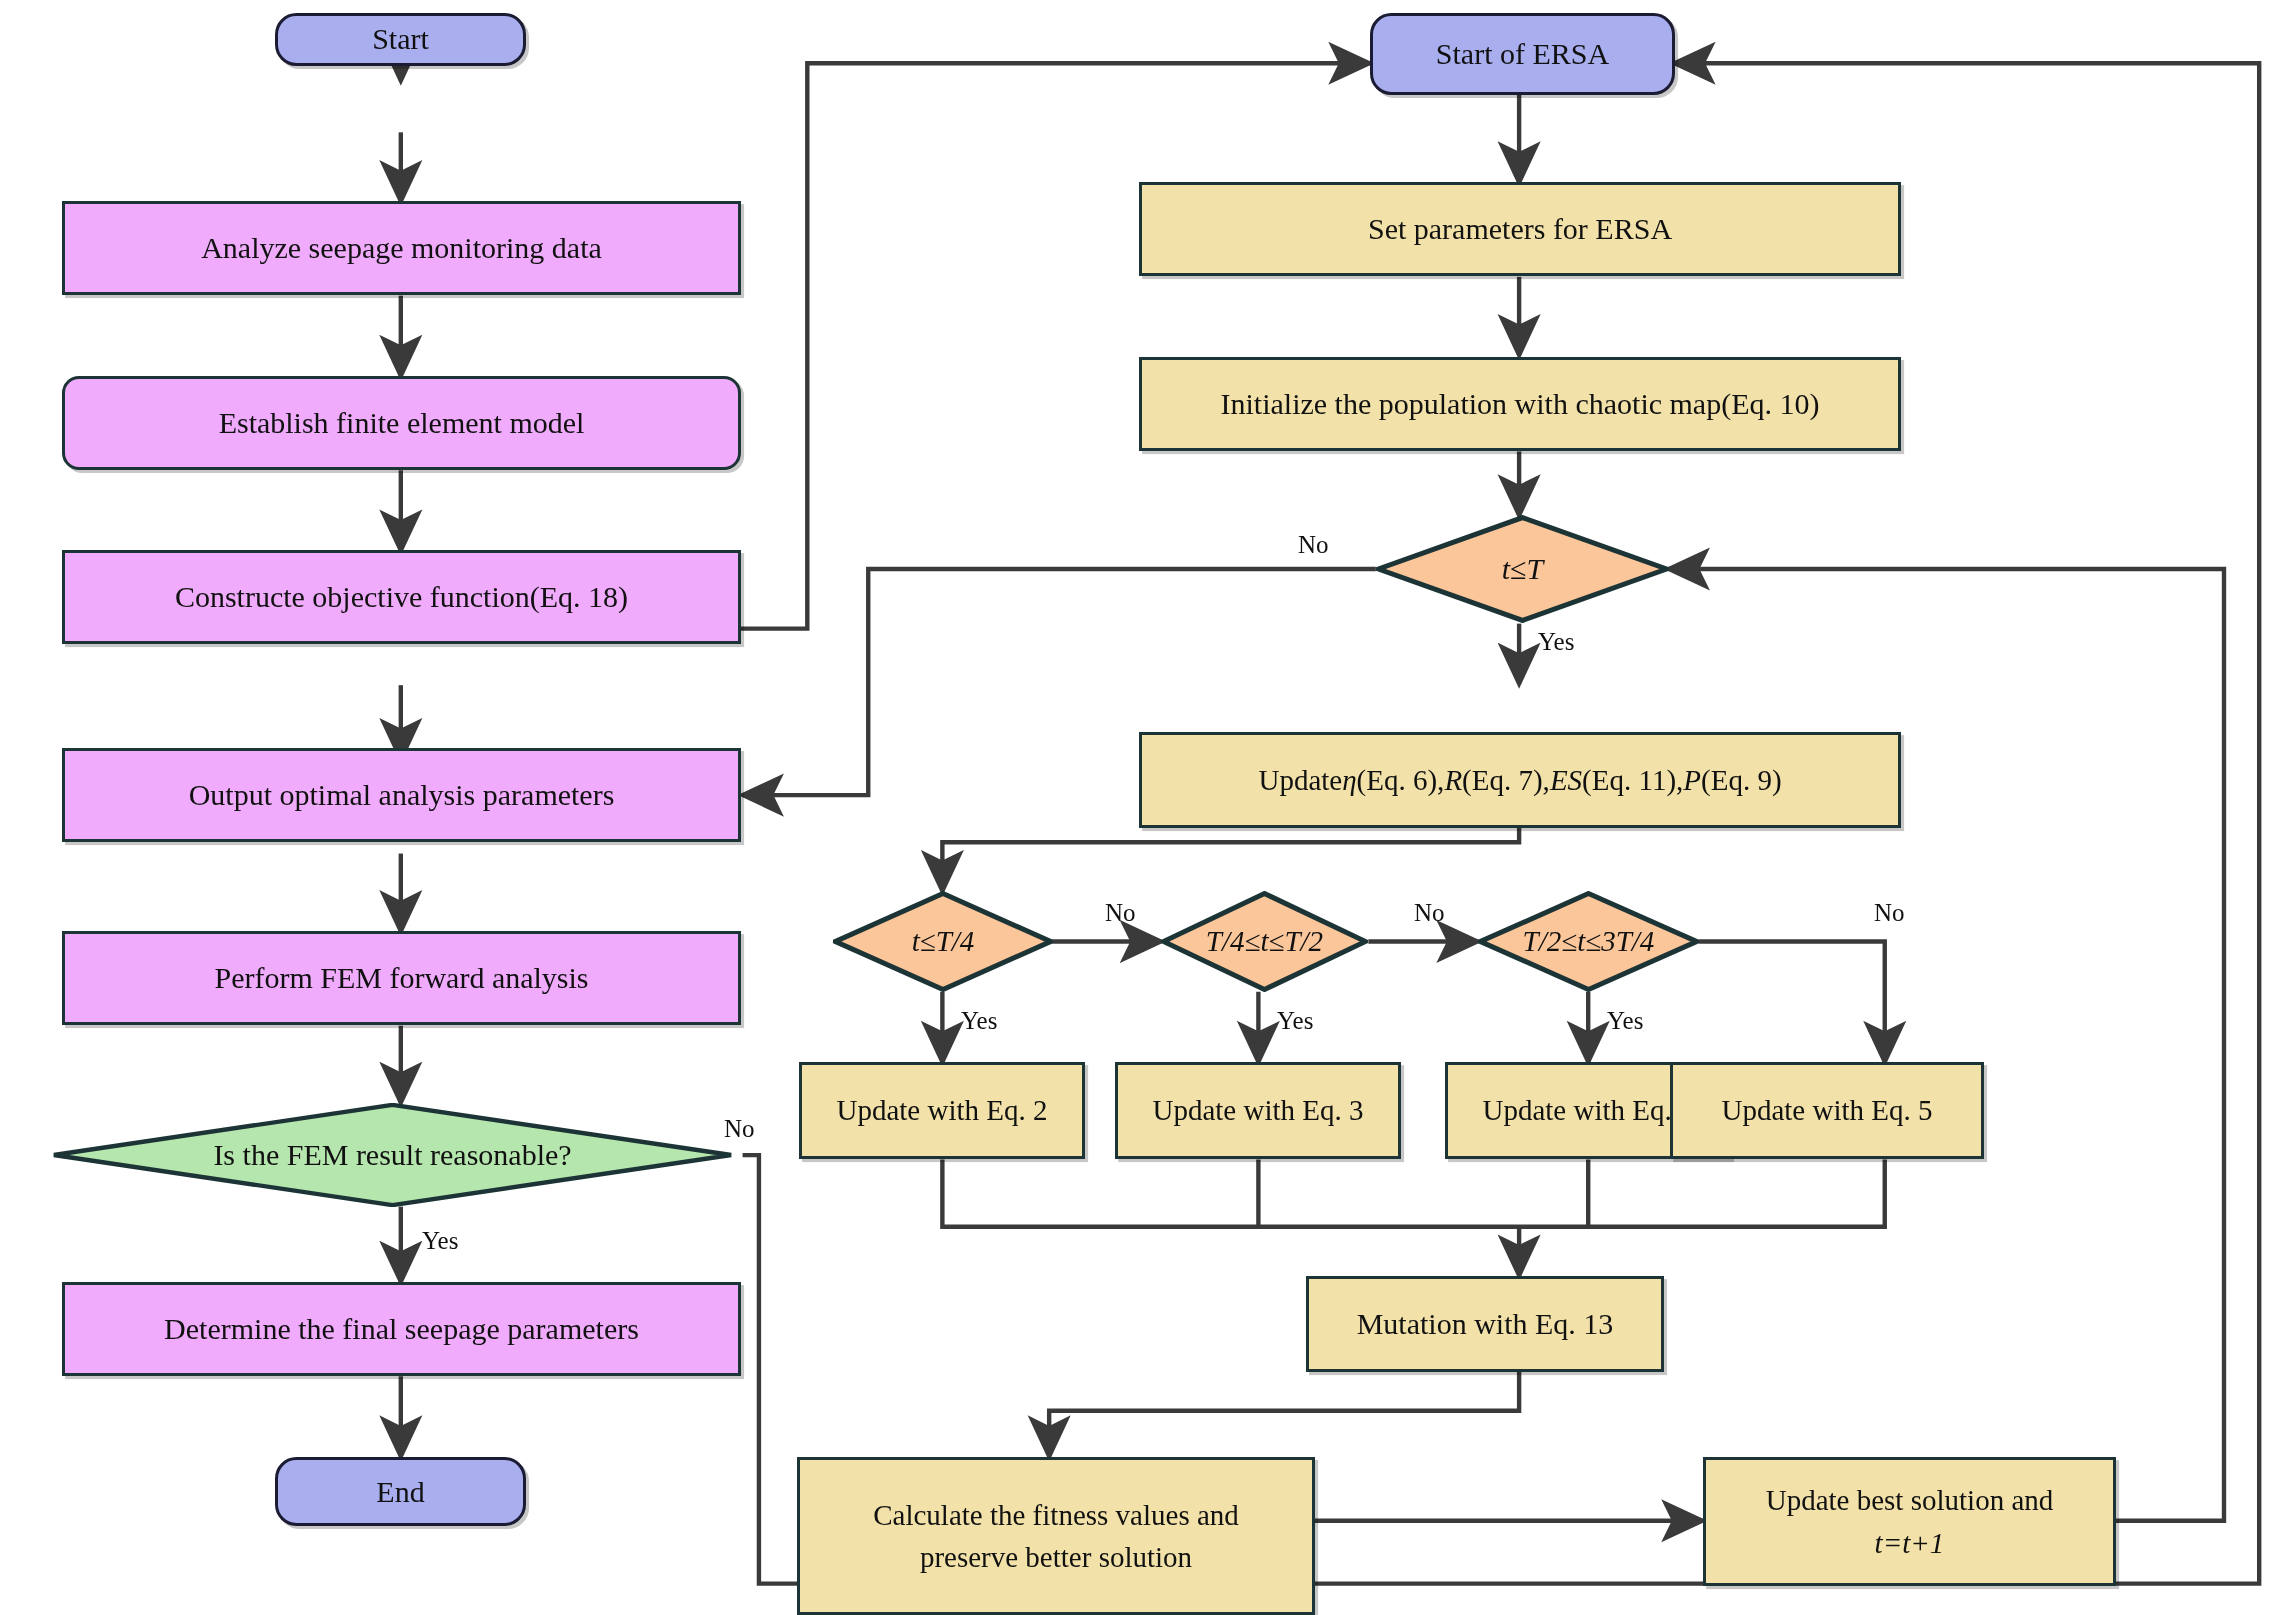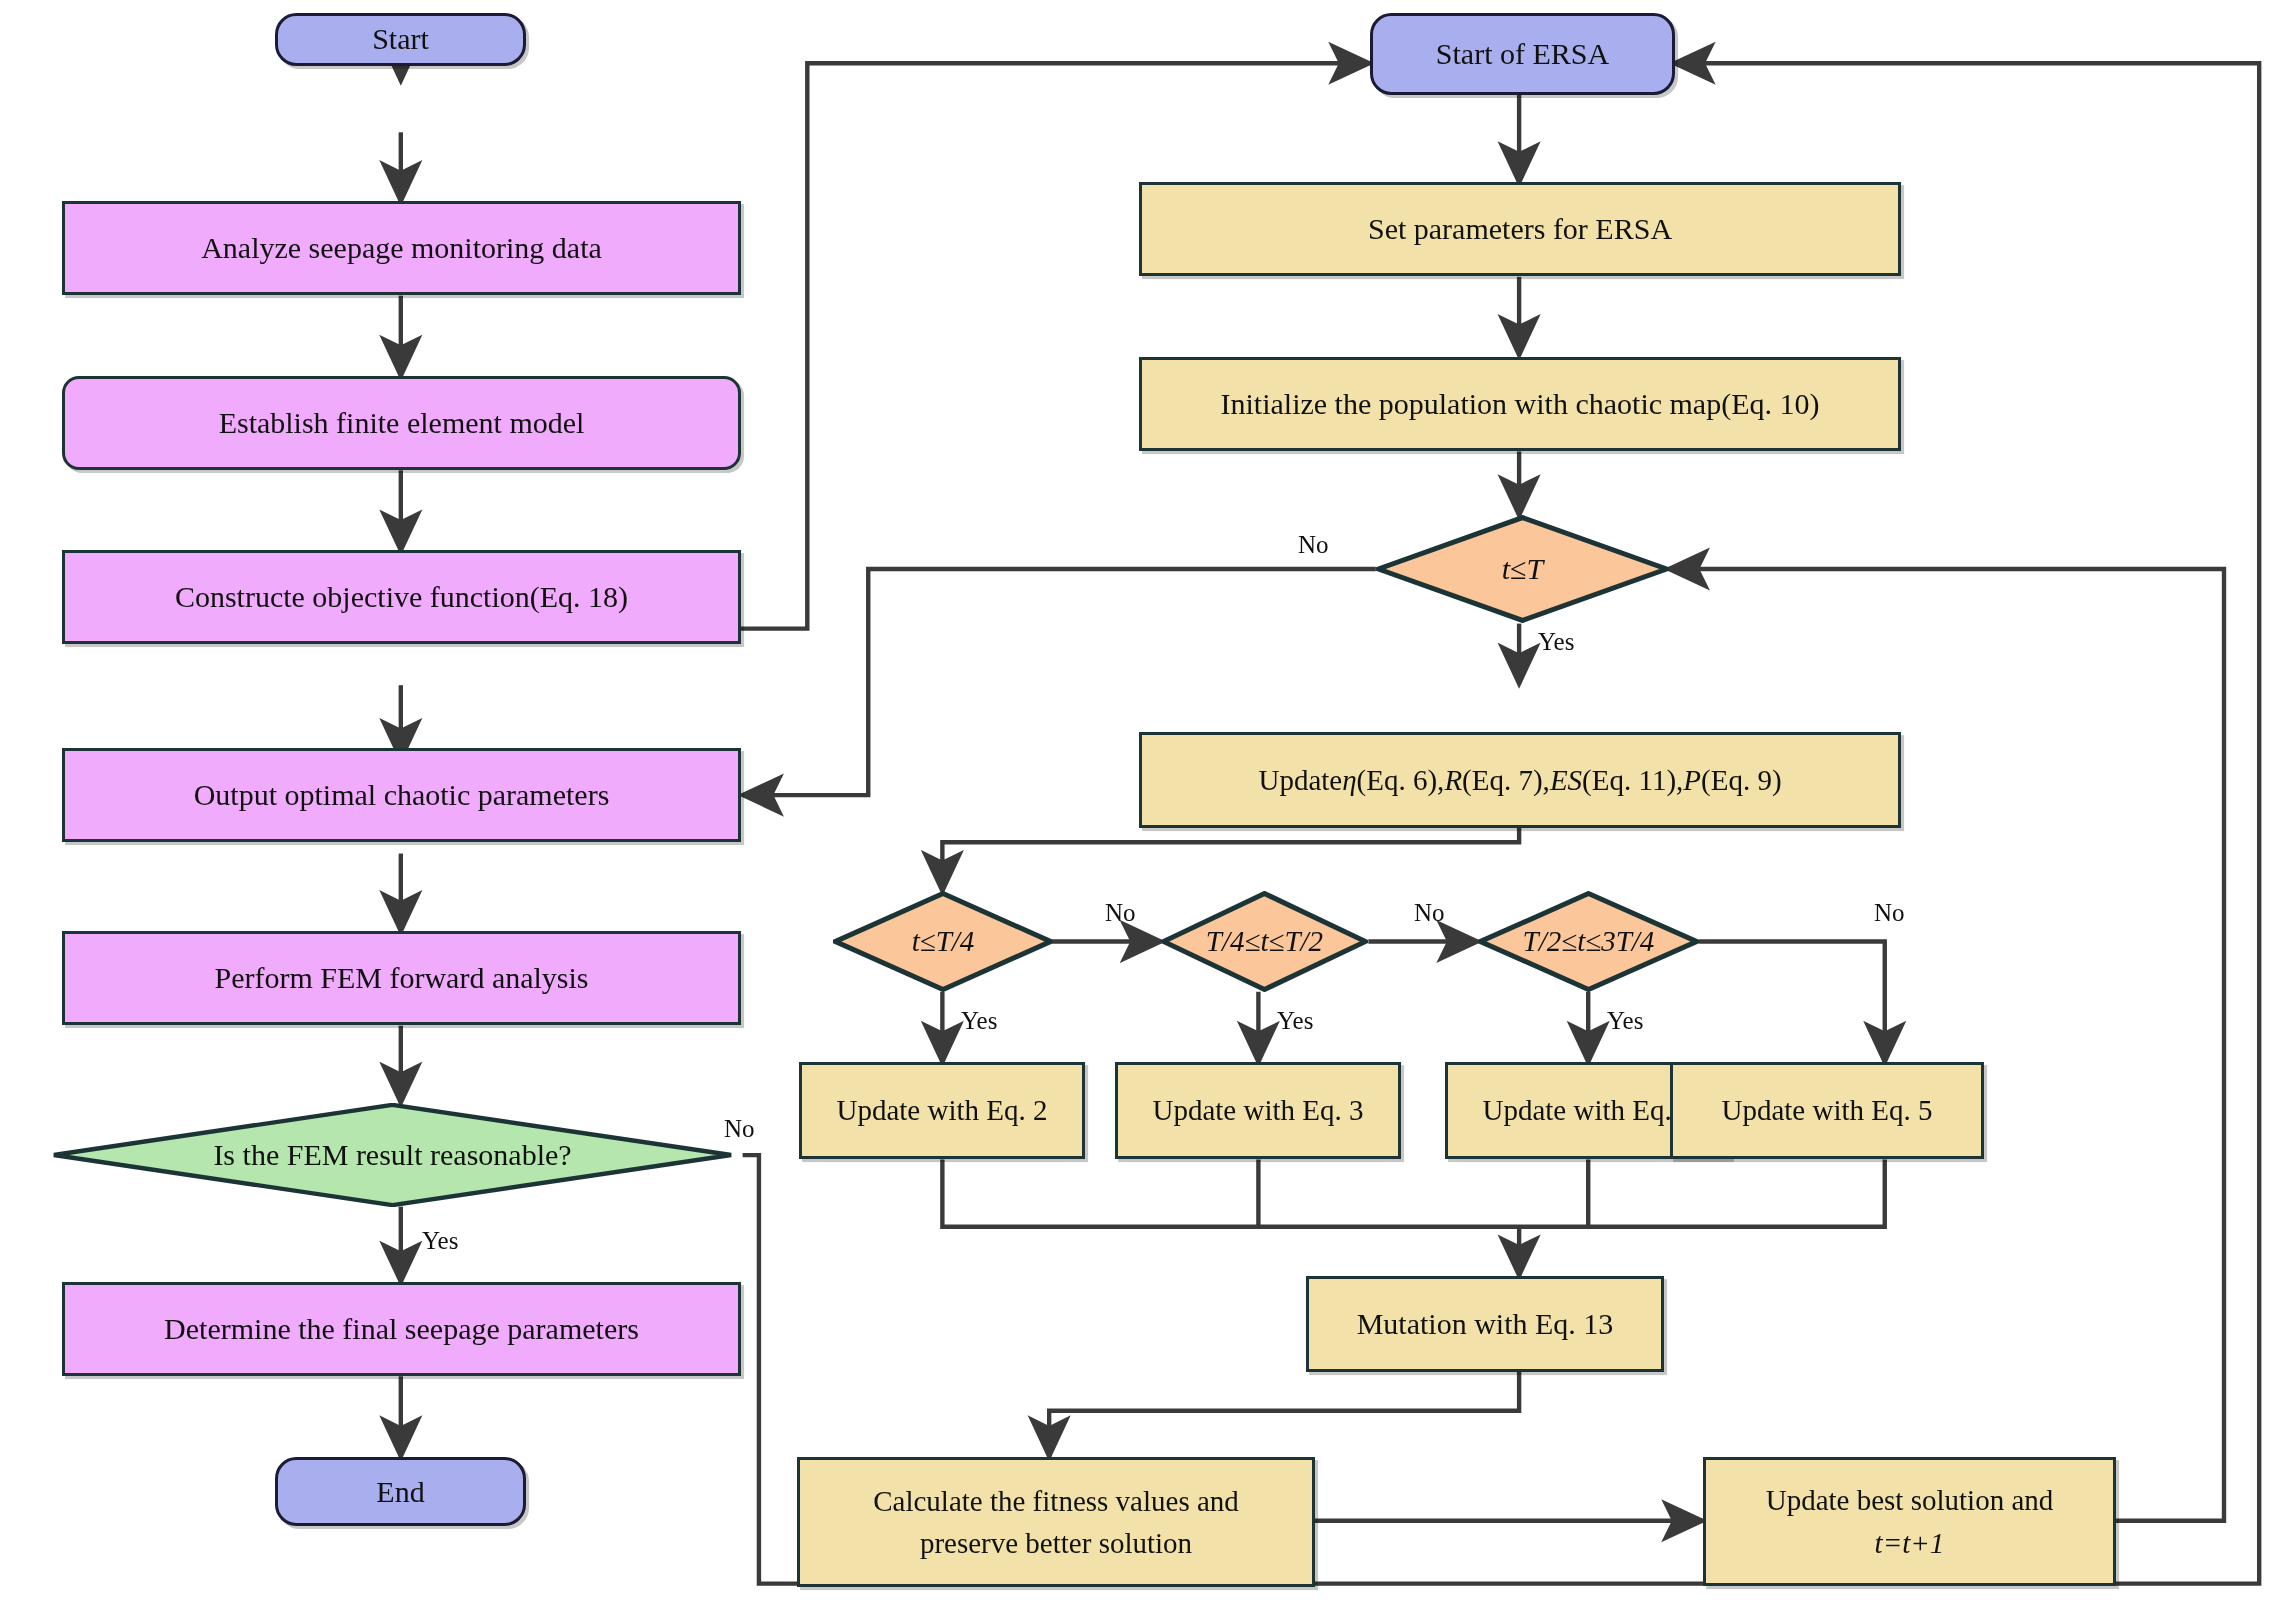--- a/index.html
+++ b/index.html
@@ -128,21 +128,21 @@
   </svg>
 
   <div class="node term fs48" style="left:275px;top:12.6px;width:251px;height:53px;">Start</div>
 
   <div class="node proc cyan fs48" style="left:62px;top:201px;width:679px;height:94px;">Analyze seepage monitoring data</div>
 
   <div class="node proc cyan fs48" style="left:62px;top:376px;width:679px;height:94px;border-radius:17px;">Establish finite element model</div>
 
   <div class="node proc cyan fs48" style="left:62px;top:550px;width:679px;height:94px;">Constructe objective function(Eq. 18)</div>
 
-  <div class="node proc cyan fs48" style="left:62px;top:748px;width:679px;height:94px;">Output optimal chaotic parameters</div>
+  <div class="node proc cyan fs48" style="left:62px;top:748px;width:679px;height:94px;">Output optimal analysis parameters</div>
 
   <div class="node proc cyan fs48" style="left:62px;top:931px;width:679px;height:94px;">Perform FEM forward analysis</div>
 
   <div class="node diamond fs48" style="left:52px;top:1103px;width:681px;height:104px;">
     <svg class="dshape" viewBox="0 0 1084 166" preserveAspectRatio="none">
       <polygon points="542,3 1081,83 542,163 3,83" fill="#b5e6ad" stroke="#1d3436" stroke-width="7"></polygon>
     </svg>
     <span class="dtext">Is the FEM result reasonable?</span>
   </div>
 
@@ -193,21 +193,21 @@
   <div class="node proc yellow fs46" style="left:799px;top:1062px;width:286px;height:97px;">Update with Eq. 2</div>
 
   <div class="node proc yellow fs46" style="left:1115px;top:1062px;width:286px;height:97px;">Update with Eq. 3</div>
 
   <div class="node proc yellow fs46" style="left:1445px;top:1062px;width:286px;height:97px;">Update with Eq. 4</div>
 
   <div class="node proc yellow fs46" style="left:1670px;top:1062px;width:314px;height:97px;">Update with Eq. 5</div>
 
   <div class="node proc yellow fs48" style="left:1306px;top:1276px;width:358px;height:96px;">Mutation with Eq. 13</div>
 
-  <div class="node proc yellow fs46" style="left:797px;top:1457px;width:518px;height:130px;flex-direction:column;gap:6.3px;">
+  <div class="node proc yellow fs46" style="left:797px;top:1457px;width:518px;height:158px;flex-direction:column;gap:6.3px;">
     <span>Calculate the fitness values and</span>
     <span>preserve better solution</span>
   </div>
 
   <div class="node proc yellow fs46" style="left:1703px;top:1457px;width:413px;height:129px;flex-direction:column;gap:6.3px;">
     <span>Update best solution and</span>
     <span class="ital">t=t+1</span>
   </div>
 
   <div class="flabel" style="left:1298px;top:531px;">No</div>

